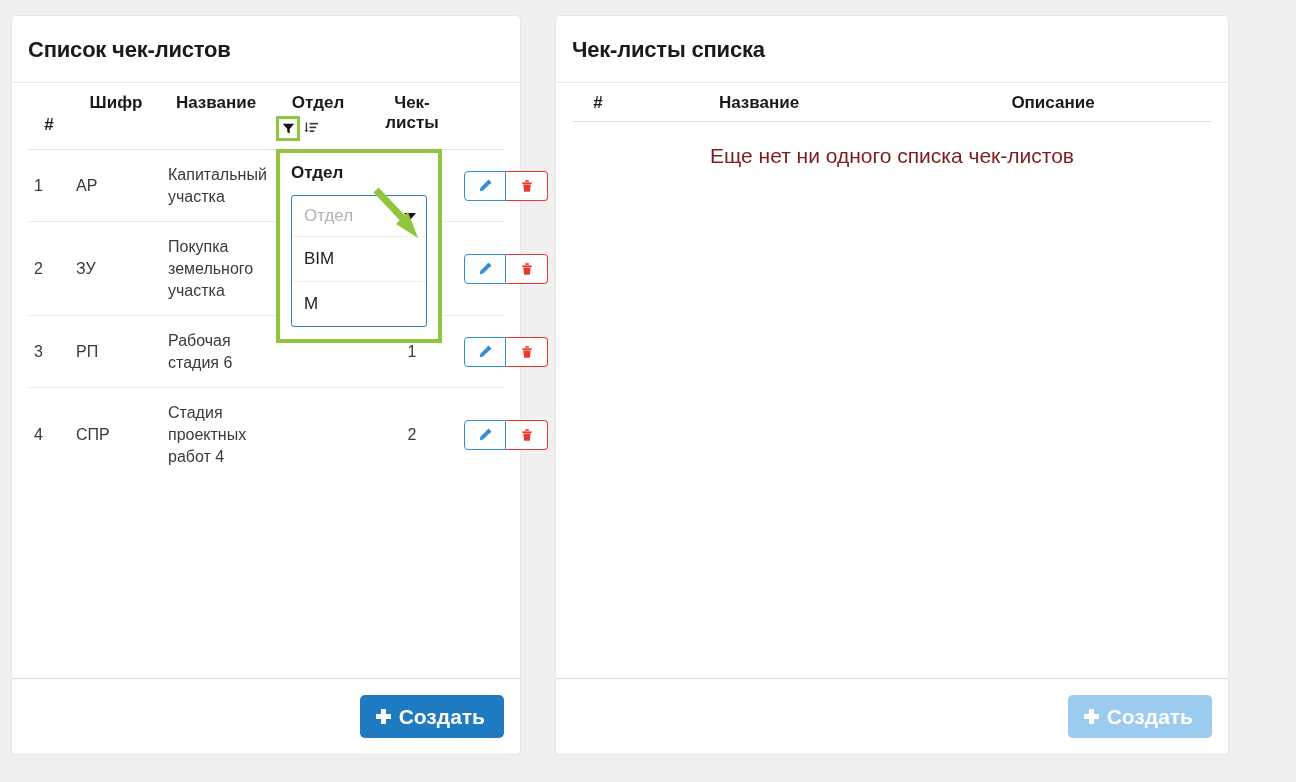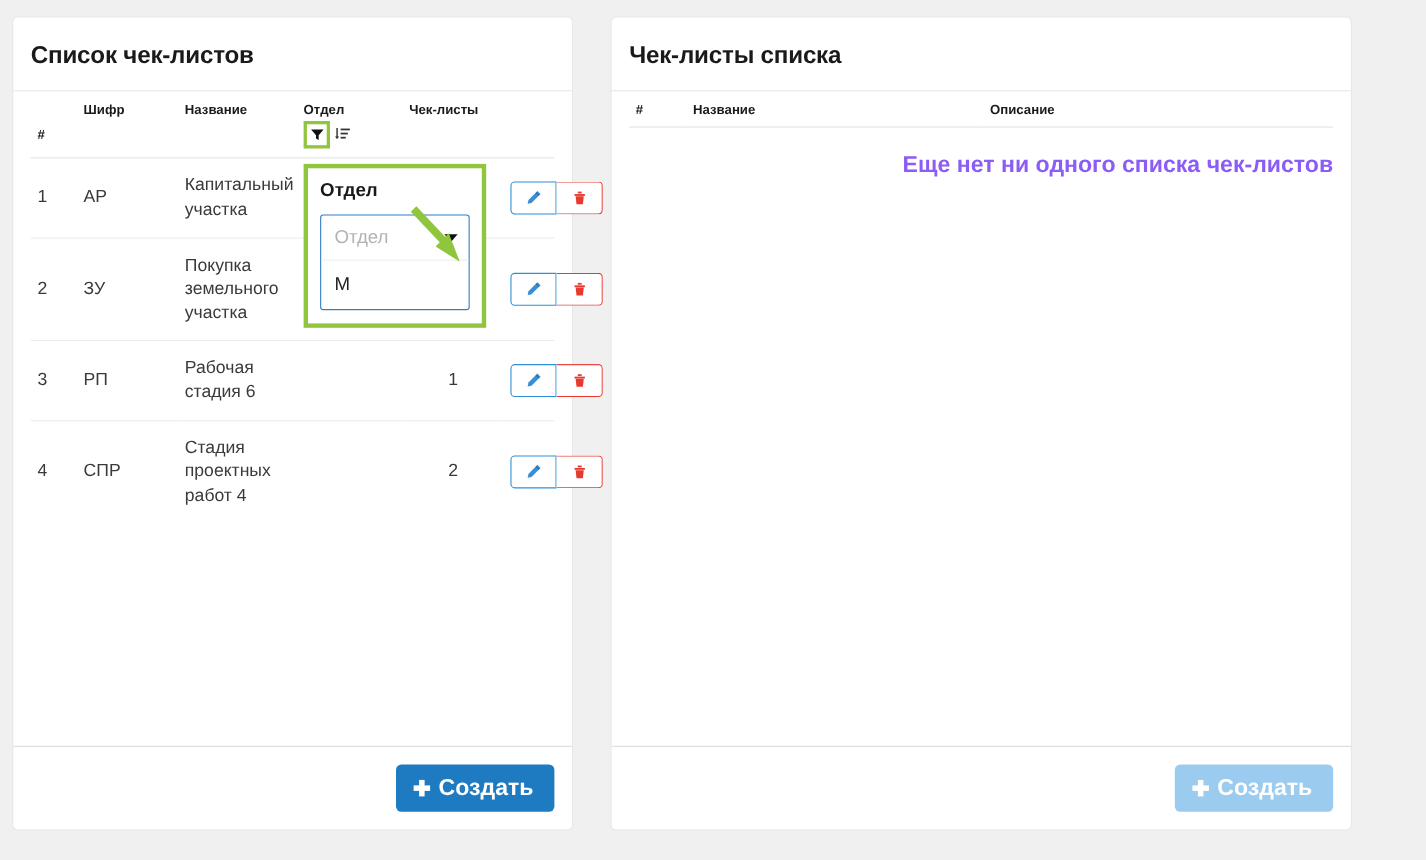--- a/index.html
+++ b/index.html
@@ -59,24 +59,24 @@
     display: flex;
     justify-content: flex-end;
   }
 
   table.tbl {
     width: 100%;
     border-collapse: collapse;
     table-layout: fixed;
   }
   table.tbl th {
-    font-size: 12px;
+    font-size: 17px;
     font-weight: bold;
     color: #1a1a1a;
-    text-align: left;
+    text-align: center;
     padding: 10px 6px 8px 6px;
     vertical-align: top;
     border-bottom: 1px solid #e3e3e3;
     line-height: 1.18;
   }
   table.tbl td {
     font-size: 16px;
     color: #3a3a3a;
     padding: 14px 6px;
     vertical-align: middle;
@@ -172,23 +172,23 @@
   }
   .plus-ico::before { left: 5px; top: 0; width: 5px; height: 15px; }
   .plus-ico::after  { top: 5px; left: 0; height: 5px; width: 15px; }
 
   
   .tbl-right th { font-size: 17px; padding: 12px 6px 10px 6px; border-bottom: 1px solid #d8d8d8; }
   .rc-num { width: 52px; }
   .rc-name { width: 270px; }
   .empty-msg {
     font-size: 21px;
-    font-weight: bold;
-    color: #8b5cf6;
-    text-align: right;
+    font-weight: normal;
+    color: #7f1d1d;
+    text-align: center;
     padding: 22px 0 0 0;
   }
 
   
   .filter-pop {
     position: absolute;
     left: 276px;
     top: 149px;
     width: 166px;
     background: #ffffff;
@@ -434,20 +434,21 @@
     </div>
   </section>
 
   <div class="filter-pop">
     <div class="filter-pop-title">Отдел</div>
     <div class="select-box">
       <div class="select-value">
         <span>Отдел</span>
         <span class="caret"></span>
       </div>
+      <div class="opt">BIM</div>
       <div class="opt">M</div>
     </div>
   </div>
 
   <div class="arrow-anno">
     <svg width="62" height="62" viewBox="0 0 62 62" aria-hidden="true">
       <path d="M6 4 L40 40" stroke="#8fc63d" stroke-width="7" stroke-linecap="butt"></path>
       <path d="M48 52 L26 38 L38 26 Z" fill="#8fc63d"></path>
     </svg>
   </div>

